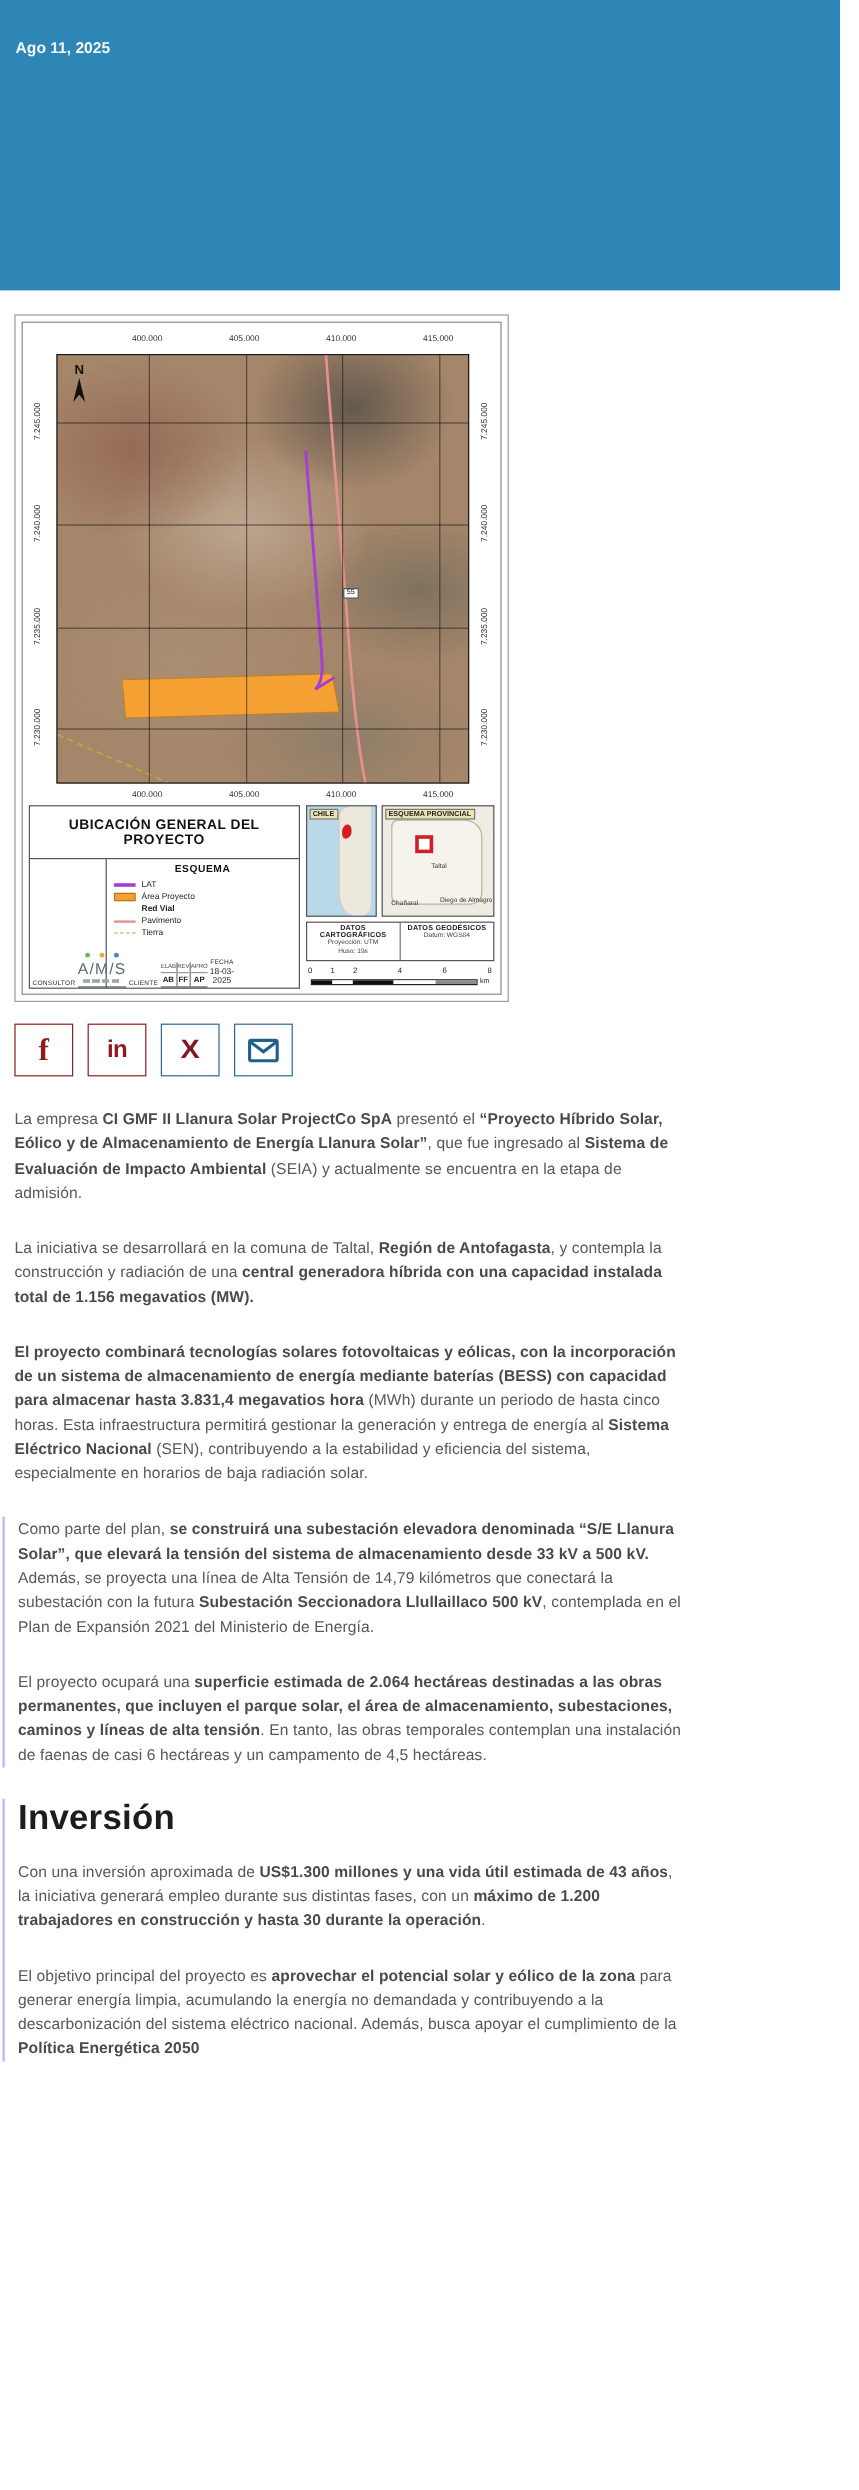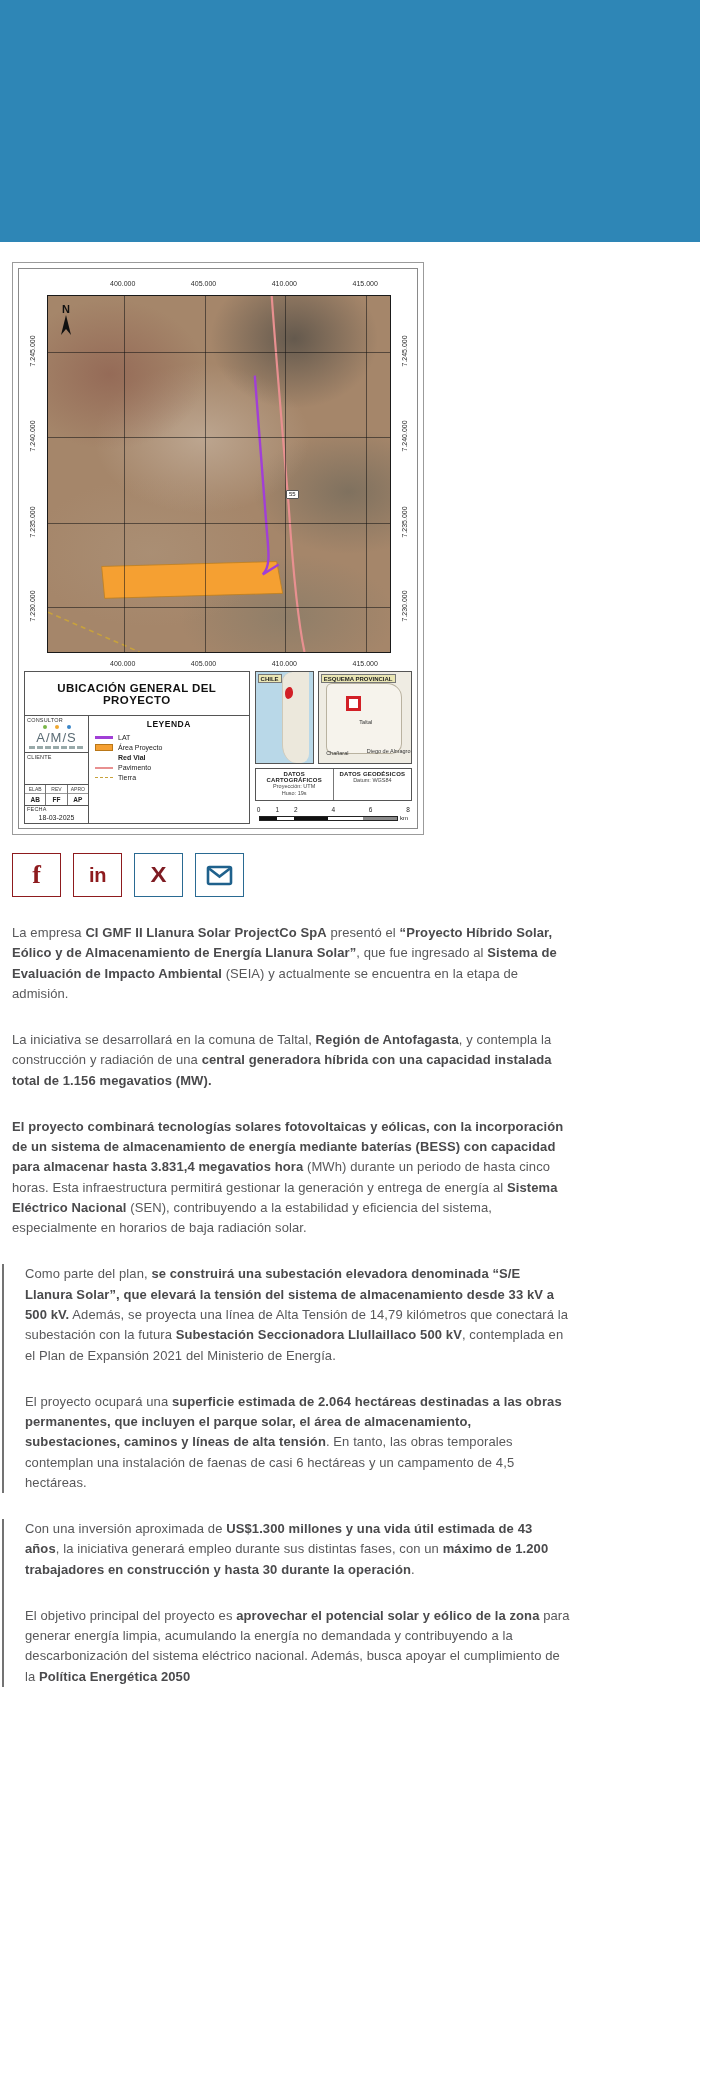--- a/index.html
+++ b/index.html
@@ -103,21 +103,21 @@
   }
   .tb { border: 1px solid #555; background: #fff; }
   .footer-left { flex: 1.42; display: flex; flex-direction: column; }
   .sheet-title {
     border-bottom: 1px solid #555;
     font-size: 11.5px; font-weight: bold; color: #111;
     text-align: center; padding: 10px 2px 9px;
     letter-spacing: 0.4px;
   }
   .footer-left-body { flex: 1; display: flex; min-height: 0; }
-  .consultor-col { width: 64px; border-right: 1px solid #555; display: flex; flex-direction: column; font-size: 6px; color: #222; }
+  .consultor-col { width: 64px; border-right: 1px solid #555; display: flex; flex-direction: row; font-size: 6px; color: #222; align-items: flex-end; }
   .cell-label { font-size: 5.5px; color: #333; padding: 1px 2px 0; letter-spacing: 0.2px; }
   .ams { text-align: center; padding: 1px 0 2px; border-bottom: 1px solid #555; }
   .ams-dots { display: block; height: 7px; }
   .ams-dots i { display: inline-block; width: 4px; height: 4px; border-radius: 50%; margin: 0 4px; }
   .ams-dots .g { background: #7ab648; }
   .ams-dots .o { background: #f0a830; }
   .ams-dots .b { background: #3a86c8; }
   .ams-text { font-size: 13px; color: #5a6b74; letter-spacing: 1px; line-height: 13px; display: block; }
   .ams-tag { display: block; height: 3px; margin: 2px 4px 1px; background: repeating-linear-gradient(90deg, #9aa 0 6px, transparent 6px 8px); }
   .cliente-box { flex: 1; border-bottom: 1px solid #555; }
@@ -215,29 +215,30 @@
   }
   .article strong { color: #4a4a4c; font-weight: bold; }
   .article h2 {
     color: #1d1d1d;
     font-size: 29px;
     font-weight: bold;
     margin: 4px 0 18px;
     letter-spacing: 0.2px;
   }
   .article-section.bordered {
-    border-left: 2px solid #737373;
+    border-left: 2px solid #c4b5fd;
     margin-left: -10px;
-    padding-left: 21px;
+    padding-left: 11px;
   }
 </style>
 </head>
 <body>
 
 <header class="hero">
+  <div class="date">Ago 11, 2025</div>
 </header>
 
 <figure class="map-figure">
   <div class="map-frame">
     <div class="map-sheet">
 
       <div class="sat-area" id="sat-area">
         <div class="north">
           <span class="n-letter">N</span>
           <svg width="12" height="22" viewBox="0 0 12 22">
@@ -287,21 +288,21 @@
                     <div class="mh">APRO</div>
                     <div class="mv">AP</div>
                   </div>
                 </div>
               <div class="fecha-box">
                 <span class="cell-label">FECHA</span>
                 <span class="fv">18-03-2025</span>
               </div>
             </div>
             <div class="legend-col">
-              <div class="legend-title">LEYENDA</div>
+              <div class="legend-title">ESQUEMA</div>
               <div id="legend-items">
                   <div class="legend-item">
                     <span class="sw purple-line"></span>
                     <span>LAT</span>
                   </div>
                   <div class="legend-item">
                     <span class="sw orange-box"></span>
                     <span>Área Proyecto</span>
                   </div>
                   <div class="legend-item header-item">
@@ -413,16 +414,17 @@
     <div class="article-section">
       <p><span>La empresa </span><strong>CI GMF II Llanura Solar ProjectCo SpA</strong><span> presentó el </span><strong>“Proyecto Híbrido Solar, Eólico y de Almacenamiento de Energía Llanura Solar”</strong><span>, que fue ingresado al </span><strong>Sistema de Evaluación de Impacto Ambiental</strong><span> (SEIA) y actualmente se encuentra en la etapa de admisión.</span></p>
       <p><span>La iniciativa se desarrollará en la comuna de Taltal, </span><strong>Región de Antofagasta</strong><span>, y contempla la construcción y radiación de una </span><strong>central generadora híbrida con una capacidad instalada total de 1.156 megavatios (MW).</strong></p>
       <p><strong>El proyecto combinará tecnologías solares fotovoltaicas y eólicas, con la incorporación de un sistema de almacenamiento de energía mediante baterías (BESS) con capacidad para almacenar hasta 3.831,4 megavatios hora</strong><span> (MWh) durante un periodo de hasta cinco horas. Esta infraestructura permitirá gestionar la generación y entrega de energía al </span><strong>Sistema Eléctrico Nacional</strong><span> (SEN), contribuyendo a la estabilidad y eficiencia del sistema, especialmente en horarios de baja radiación solar.</span></p>
     </div>
     <div class="article-section bordered">
       <p><span>Como parte del plan, </span><strong>se construirá una subestación elevadora denominada “S/E Llanura Solar”, que elevará la tensión del sistema de almacenamiento desde 33 kV a 500 kV.</strong><span> Además, se proyecta una línea de Alta Tensión de 14,79 kilómetros que conectará la subestación con la futura </span><strong>Subestación Seccionadora Llullaillaco 500 kV</strong><span>, contemplada en el Plan de Expansión 2021 del Ministerio de Energía.</span></p>
       <p><span>El proyecto ocupará una </span><strong>superficie estimada de 2.064 hectáreas destinadas a las obras permanentes, que incluyen el parque solar, el área de almacenamiento, subestaciones, caminos y líneas de alta tensión</strong><span>. En tanto, las obras temporales contemplan una instalación de faenas de casi 6 hectáreas y un campamento de 4,5 hectáreas.</span></p>
     </div>
     <div class="article-section bordered">
+      <h2>Inversión</h2>
       <p><span>Con una inversión aproximada de </span><strong>US$1.300 millones y una vida útil estimada de 43 años</strong><span>, la iniciativa generará empleo durante sus distintas fases, con un </span><strong>máximo de 1.200 trabajadores en construcción y hasta 30 durante la operación</strong><span>.</span></p>
       <p><span>El objetivo principal del proyecto es </span><strong>aprovechar el potencial solar y eólico de la zona</strong><span> para generar energía limpia, acumulando la energía no demandada y contribuyendo a la descarbonización del sistema eléctrico nacional. Además, busca apoyar el cumplimiento de la </span><strong>Política Energética 2050</strong></p>
     </div>
   </article>
 
 </body></html>

